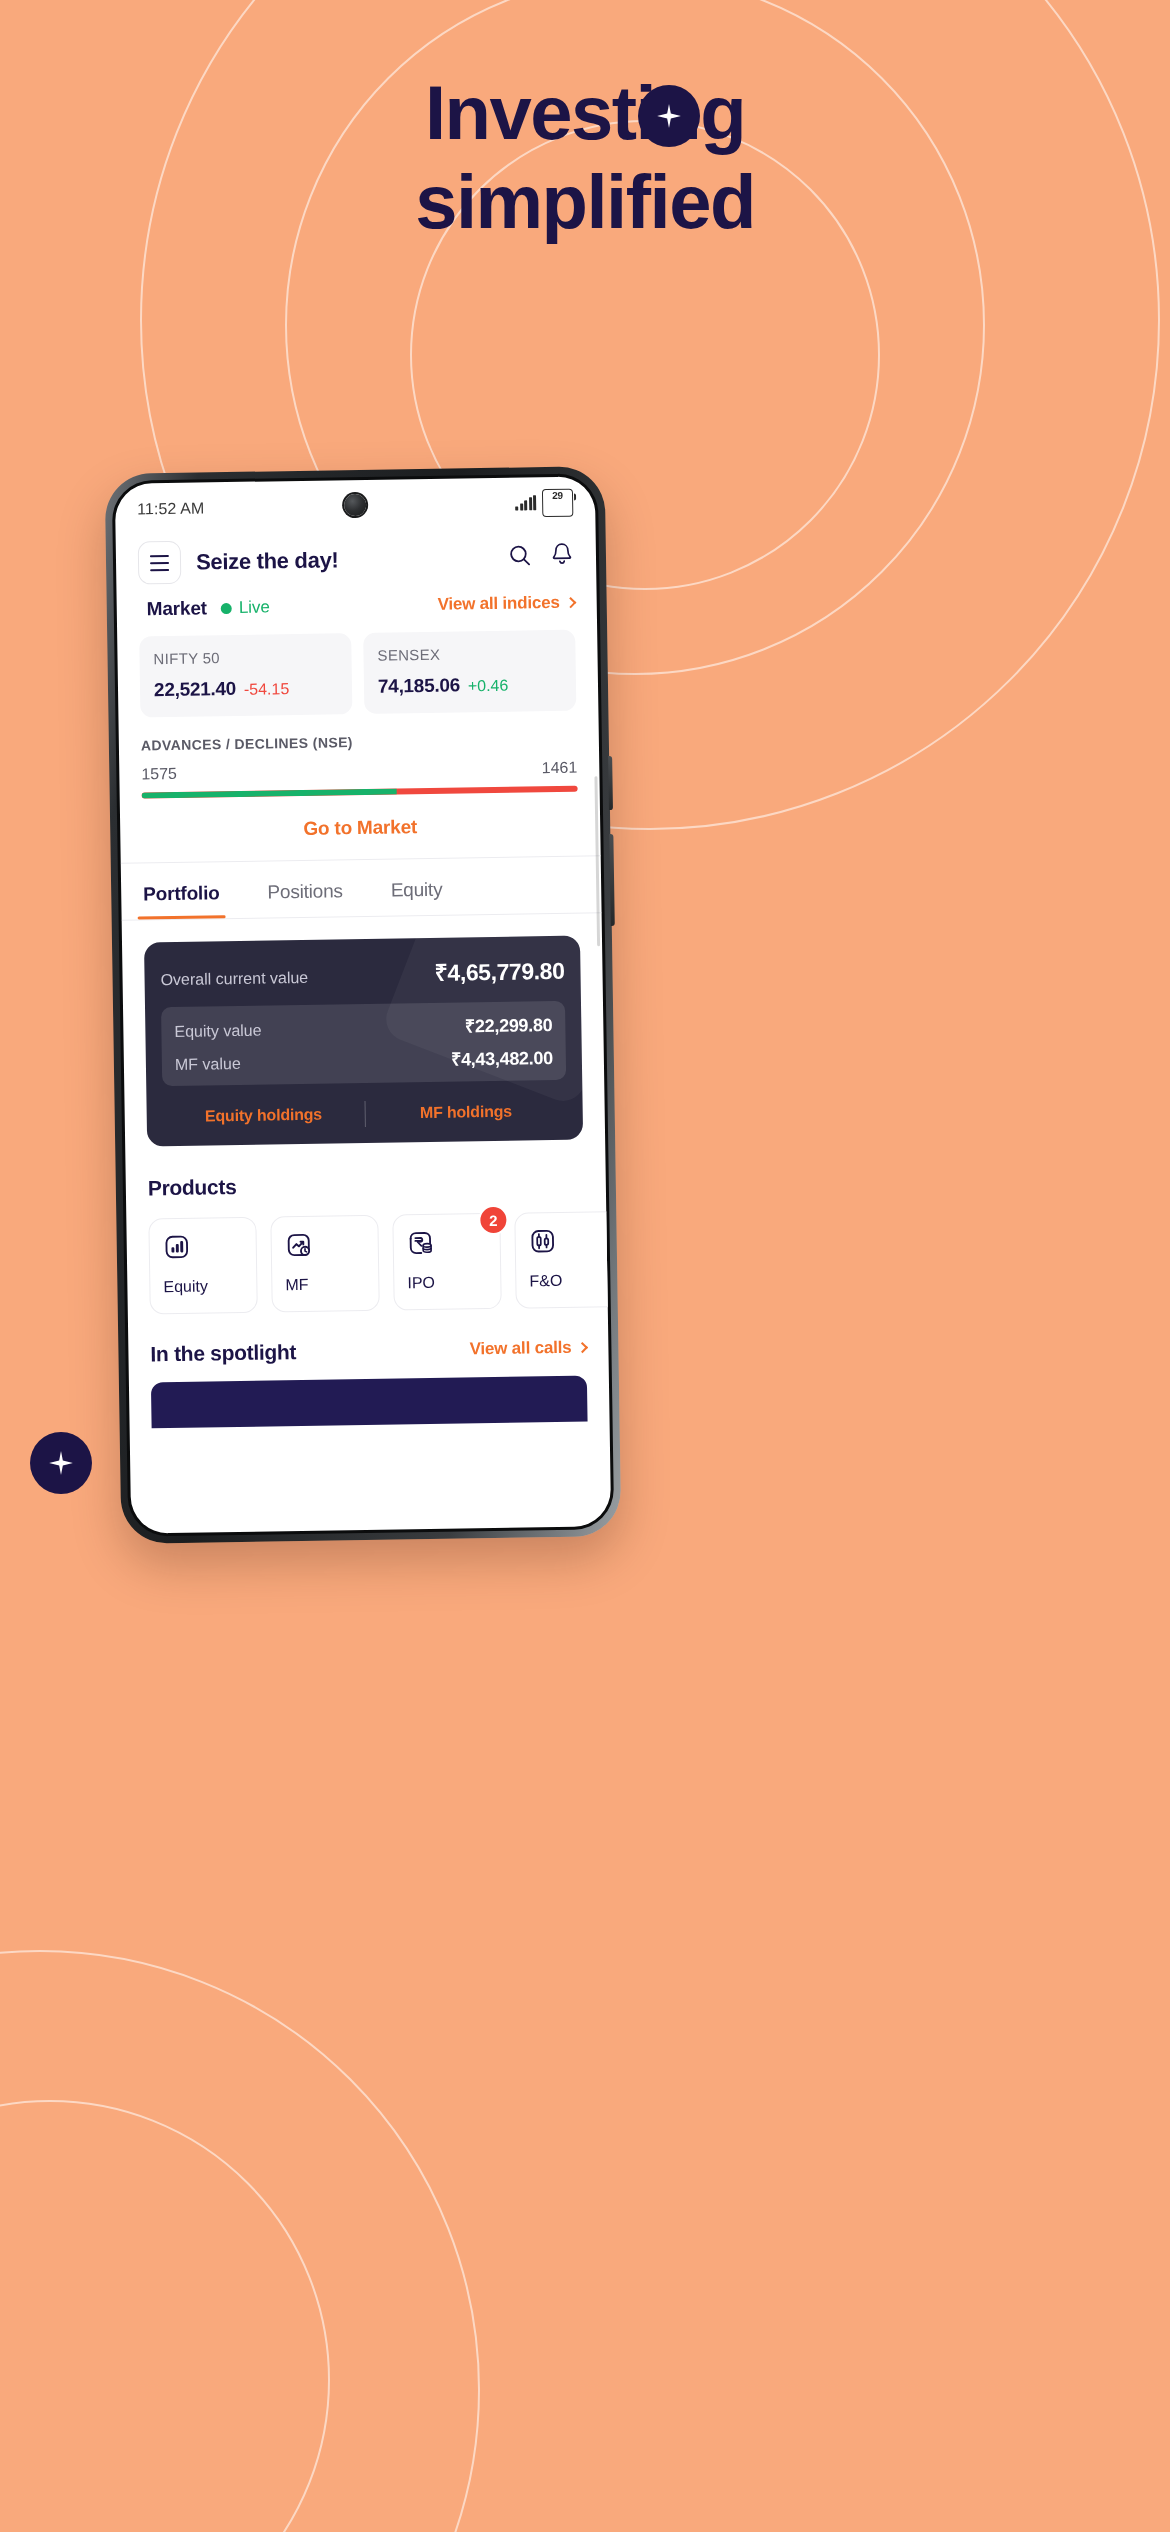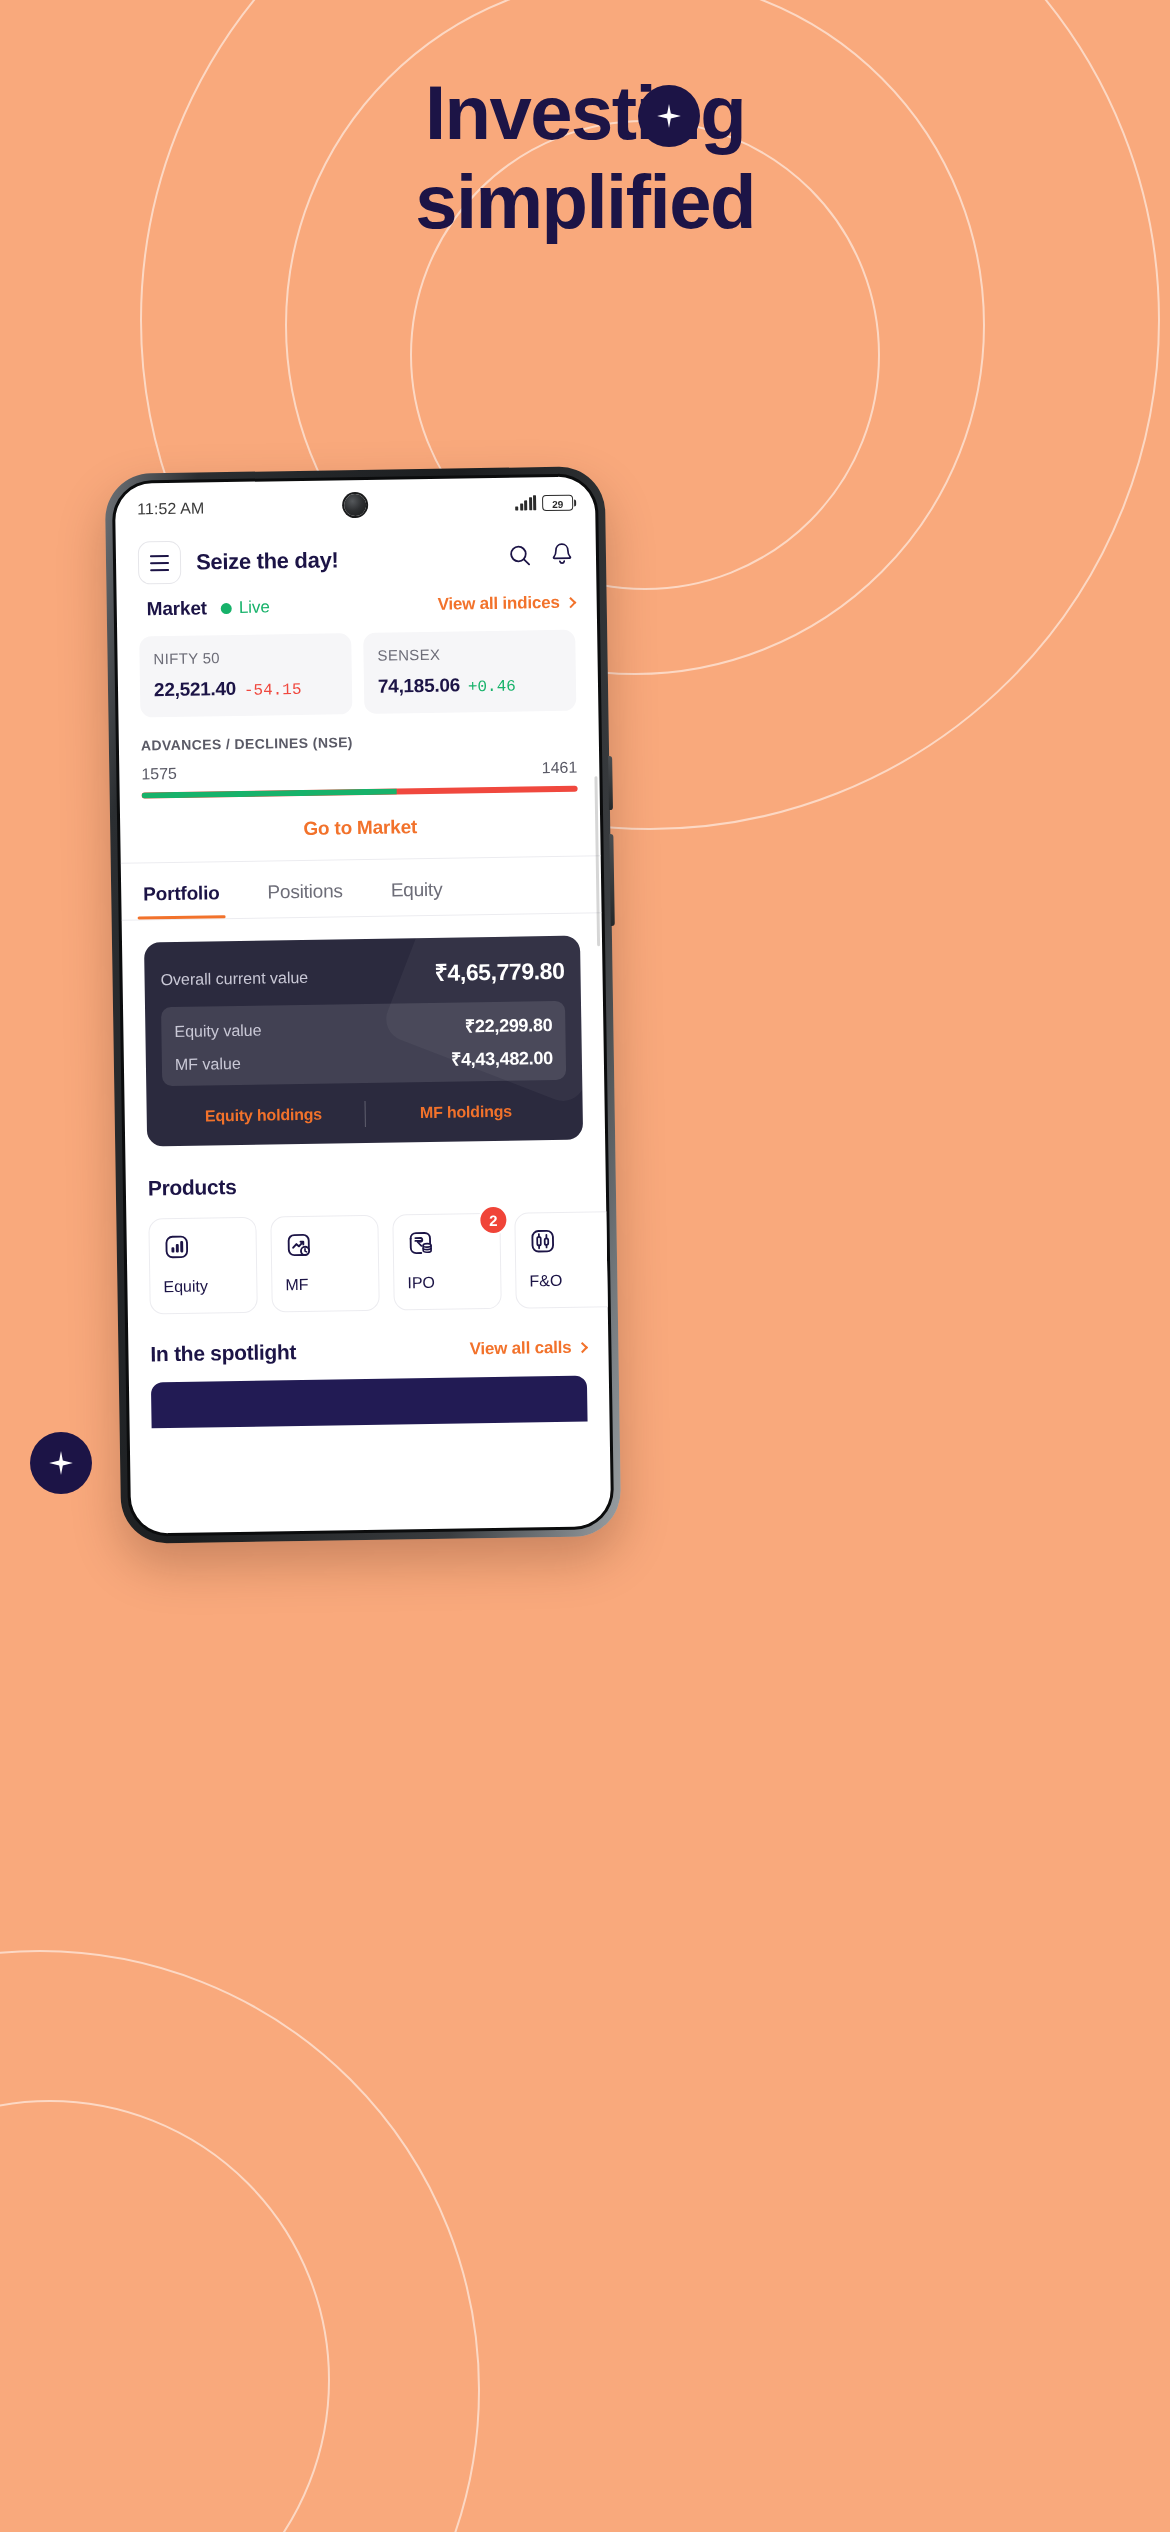--- a/index.html
+++ b/index.html
@@ -116,25 +116,25 @@
     box-shadow: 0 0 0 2px #1a1b1c;
   }
   .sig { display: flex; align-items: flex-end; gap: 1.5px; height: 14px;}
   .sig i { display:block; width: 3px; background:#2a2a2a; border-radius: .5px;}
   .sig i:nth-child(1){height:4px}
   .sig i:nth-child(2){height:7px}
   .sig i:nth-child(3){height:10px}
   .sig i:nth-child(4){height:13px}
   .sig i:nth-child(5){height:15px}
   .batt {
-    width: 31px; height: 16px;
+    width: 31px; height: 28px;
     border: 1.6px solid #2a2a2a;
     border-radius: 4px;
     position: relative;
-    display:flex; align-items:flex-end; justify-content:center;
+    display:flex; align-items:flex-start; justify-content:center;
   }
   .batt:after{
     content:""; position:absolute; right:-4px; top:4px;
     width:2.5px; height:7px; background:#2a2a2a; border-radius:0 2px 2px 0;
   }
   .batt span { font-size: 10px; color:#2a2a2a; font-weight:600; letter-spacing:-.2px;}
 
   
   .appbar {
     display: flex; align-items: center;
@@ -176,21 +176,21 @@
 
   
   .index-cards { display:flex; gap:12px; padding: 12px 22px 0 22px;}
   .index-card {
     flex:1; background:#F6F6F8; border-radius:12px;
     padding: 14px 14px 16px 14px;
   }
   .idx-name { font-size:15px; color:#6d6d78; letter-spacing:.3px;}
   .idx-vals { margin-top:12px; display:flex; align-items:baseline; gap:8px;}
   .idx-val { font-size:19px; font-weight:700; color:#1C1446; letter-spacing:-.3px;}
-  .idx-chg { font-size:16px; font-weight:400;font-family:Liberation Mono, monospace;}
+  .idx-chg { font-size:16px; font-weight:400;}
   .neg { color:#F0483E;}
   .pos { color:#17B26A;}
 
   
   .advdec { padding: 20px 22px 0 22px;}
   .advdec-title { font-size:14px; font-weight:700; color:#5a5a66; letter-spacing:.4px;}
   .advdec-nums { display:flex; justify-content:space-between; margin-top:12px;}
   .advdec-nums span { font-size:16px; color:#5a5a66;}
   .advdec-bar {
     margin-top:9px; height:6px; border-radius:4px;

